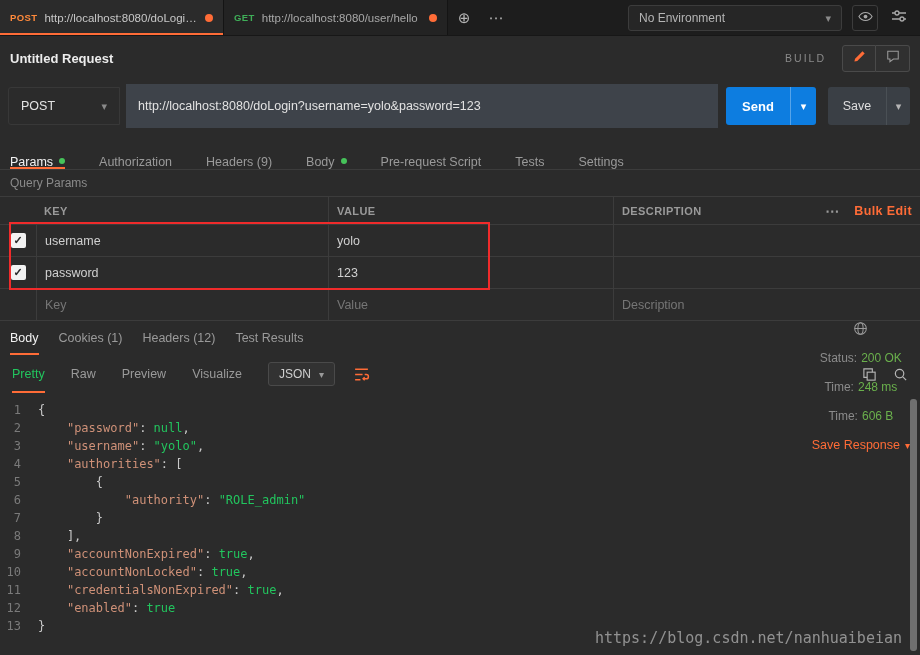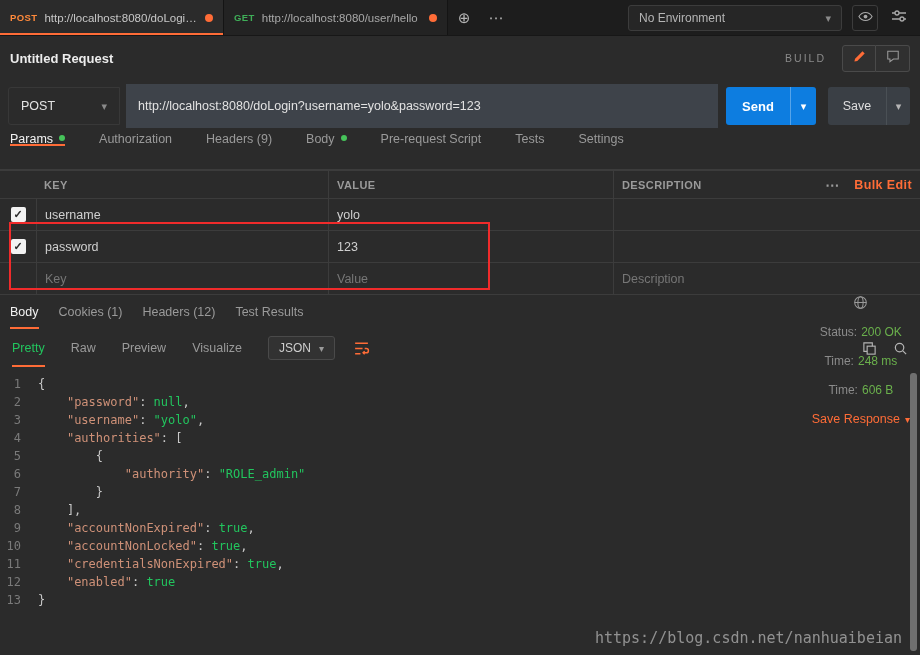--- a/index.html
+++ b/index.html
@@ -63,21 +63,21 @@
               justify-content:center; border-left:1px solid rgba(255,255,255,.3); border-radius:0 3px 3px 0;
               font-size:11px; cursor:pointer;}
   .save-group{display:flex; margin-left:12px; margin-right:2px; flex:none;}
   .save-btn{height:38px; width:58px; background:#3a3f45; color:#dedede; font-size:12.5px; border:none;
             border-radius:3px 0 0 3px; cursor:pointer; font-family:"Liberation Sans",sans-serif;}
   .save-caret{height:38px; width:24px; background:#3a3f45; color:#b5b5b5; display:flex; align-items:center;
               justify-content:center; border-left:1px solid #4a5055; border-radius:0 3px 3px 0;
               font-size:11px; cursor:pointer;}
 
   
-  .req-tabs{height:38px; flex:none; display:flex; align-items:flex-start; padding:0 10px;
+  .req-tabs{height:38px; flex:none; display:flex; align-items:flex-end; padding:0 10px;
             border-bottom:1px solid var(--border); font-size:12.5px;}
   .rtab{display:flex; align-items:center; gap:6px; margin-right:34px; color:var(--muted); cursor:pointer;}
   .rtab.active{color:#f2f2f2; box-shadow:inset 0 -2px 0 var(--orange);}
   .green-dot{width:6px; height:6px; border-radius:50%; background:#46c35a; margin-top:-2px;}
   .req-tabs-right{margin-left:auto; display:flex; align-items:center; gap:18px;}
   .orange-link{color:var(--orange); font-size:12.5px; cursor:pointer; text-decoration:none;}
 
   
   .qp-label{height:26px; flex:none; display:flex; align-items:center; padding:0 10px;
             color:#8a8a8a; font-size:12px;}
@@ -250,20 +250,21 @@
       <span>Pre-request Script</span>
     </div>
     <div class="rtab">
       <span>Tests</span>
     </div>
     <div class="rtab">
       <span>Settings</span>
     </div>
   </div>
 
+  <div class="qp-label">Query Params</div>
 
   <div class="params-table">
     <div class="pt-row pt-header">
       <div class="pt-cell pt-check"></div>
       <div class="pt-cell pt-key">KEY</div>
       <div class="pt-cell pt-value">VALUE</div>
       <div class="pt-cell pt-desc">
         <div class="hdr-desc-inner">
           <span>DESCRIPTION</span>
           <span class="hdr-spacer"></span>

